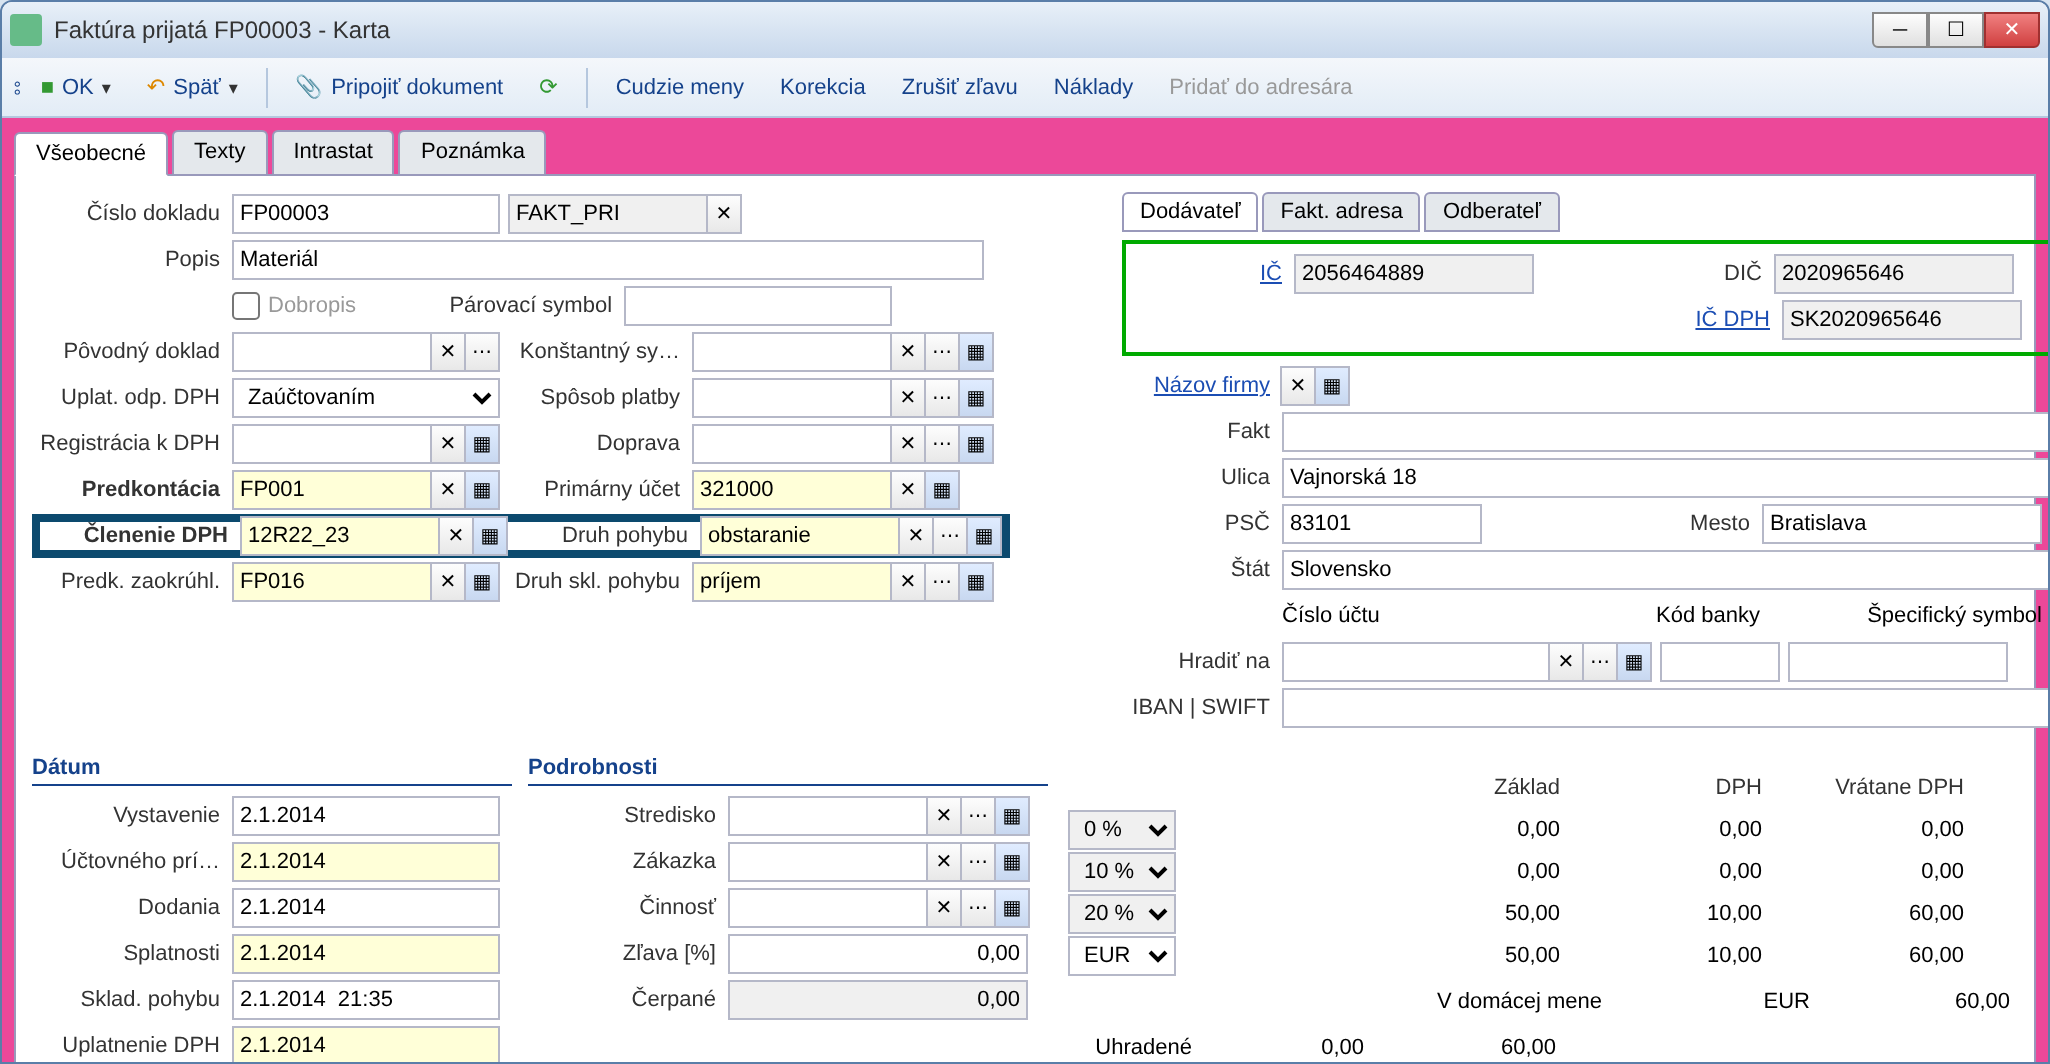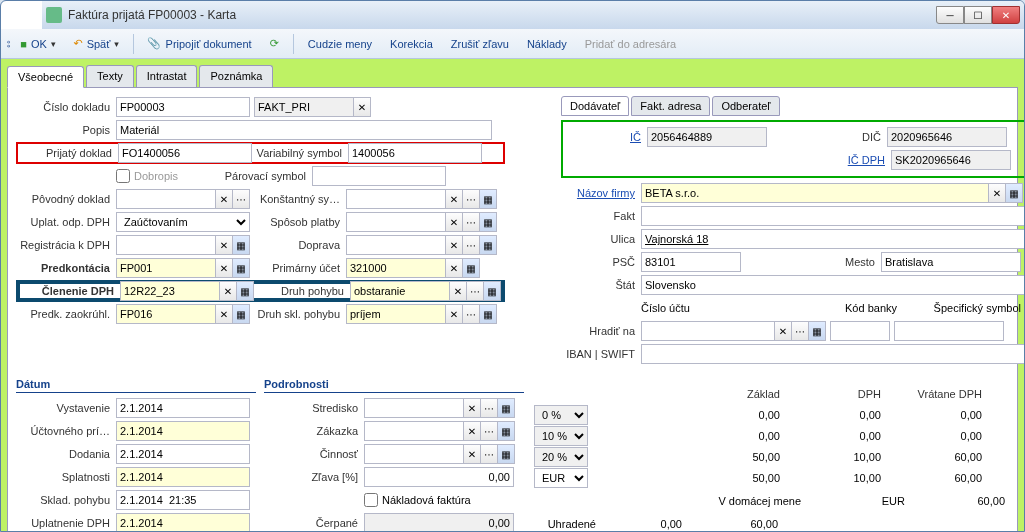--- a/index.html
+++ b/index.html
@@ -1,30 +1,30 @@
 <!DOCTYPE html>
 <html><head>
 <meta charset="utf-8">
 <style>
 * { box-sizing: border-box; margin: 0; padding: 0; font-family: "Segoe UI", Tahoma, sans-serif; font-size: 11px; }
 body { background: #d8e4f0; width: 1025px; height: 532px; overflow: hidden; }
 .window { width: 1025px; height: 532px; background: #fff; border: 1px solid #5a7ea8; border-radius: 6px 6px 0 0; overflow: hidden; display: flex; flex-direction: column; }
-.titlebar { background: linear-gradient(#e8f0f8, #c8d8ec); height: 28px; display: flex; align-items: center; padding: 0 4px; position: relative; margin-left: 41px; }
+.titlebar { background: linear-gradient(#e8f0f8, #c8d8ec); height: 28px; display: flex; align-items: center; padding: 0 4px; position: relative; }
 .title-icon { width: 16px; height: 16px; margin-right: 6px; background: #6b8; border-radius: 2px; }
 .title-text { flex: 1; color: #333; font-size: 12px; }
 .win-btns { display: flex; gap: 0; }
 .win-btn { width: 28px; height: 18px; border: 1px solid #888; background: linear-gradient(#fdfdfd,#e0e0e0); display: flex; align-items: center; justify-content: center; font-family: Arial; font-size: 10px; cursor: pointer; }
 .win-btn.close { background: linear-gradient(#f08080,#d04040); color: #fff; border-color: #a03030; }
 .win-btn.min { border-radius: 0 0 0 3px; }
 .win-btn.close { border-radius: 0 0 3px 0; }
 .toolbar { background: linear-gradient(#f4f7fb,#e2ecf6); height: 30px; display: flex; align-items: center; padding: 0 6px; gap: 2px; border-bottom: 1px solid #b5c7de; }
 .tb-btn { padding: 3px 8px; display: flex; align-items: center; gap: 4px; color: #15428b; cursor: pointer; border-radius: 3px; }
 .tb-sep { width: 1px; height: 20px; background: #b5c7de; margin: 0 4px; }
 .tb-btn .chev { font-size: 9px; color: #333; }
-.content { flex: 1; background: #bef264; padding: 6px; overflow: hidden; }
+.content { flex: 1; background: #ec4899; padding: 6px; overflow: hidden; }
 .tabs { display: flex; border-bottom: 1px solid #99b; }
 .tab { padding: 4px 10px; background: #e4e8ec; border: 1px solid #99b; border-bottom: none; margin-right: 2px; border-radius: 3px 3px 0 0; cursor: pointer; }
 .tab.active { background: #fff; position: relative; top: 1px; border-bottom: 1px solid #fff; }
 .panel { background: #fff; border: 1px solid #99b; border-top: none; padding: 8px; height: 450px; position: relative; }
 .cols { display: flex; gap: 8px; }
 .lcol { width: 500px; }
 .rcol { flex: 1; margin-left: 48px; }
 .row { display: flex; align-items: center; height: 22px; margin-bottom: 1px; }
 .lbl { width: 100px; text-align: right; padding-right: 6px; color: #333; }
 .lbl.bold { font-weight: bold; }
@@ -117,26 +117,20 @@
             <div class="lbl">Číslo dokladu</div>
             <input class="inp md" value="FP00003" style="">
             <span style="width:4px"></span>
             <input class="inp gray sm" value="FAKT_PRI" style="">
             <div class="btn-x">✕</div>
           </div>
           <div class="row">
             <div class="lbl">Popis</div>
             <input class="inp" style="width: 376px;" value="Materiál">
           </div>
-          <div class="row hbox">
-            <div class="lbl">Prijatý doklad</div>
-            <input class="inp md" value="FO1400056" style="">
-            <div class="lbl2">Variabilný symbol</div>
-            <input class="inp md" value="1400056" style="">
-          </div>
           <div class="row">
             <div class="lbl"></div>
             <input type="checkbox" class="chk" style="">
             <span style="margin-left:4px;color:#999">Dobropis</span>
             <div class="lbl2" style="margin-left:38px">Párovací symbol</div>
             <input class="inp md" style="">
           </div>
           <div class="row">
             <div class="lbl">Pôvodný doklad</div>
             <input class="inp sm" style="">
@@ -216,47 +210,46 @@
               <input class="inp gray" style="width: 120px;" value="2020965646">
             </div>
             <div class="row">
               <div style="width:204px"></div>
               <div class="lbl link" style="width:120px">IČ DPH</div>
               <input class="inp gray" style="width: 120px;" value="SK2020965646">
             </div>
           </div>
           <div class="row">
             <div class="lbl link" style="width:80px">Názov firmy</div>
-            <input class="inp yellow" style="width: 348px;" value="BETA s.r.o.">
               <div class="btn-x">✕</div>
               <div class="btn-more">▦</div>
           </div>
           <div class="row">
               <div class="lbl" style="width:80px">Fakt</div>
               <input class="inp" style="width: 384px;">
             </div>
           <div class="row">
               <div class="lbl" style="width:80px">Ulica</div>
-              <input class="inp" style="width: 384px; text-decoration: underline;" value="Vajnorská 18">
+              <input class="inp" style="width: 384px;" value="Vajnorská 18">
             </div>
           <div class="row">
             <div class="lbl" style="width:80px">PSČ</div>
             <input class="inp" style="width: 100px;" value="83101">
             <div class="lbl" style="width:140px">Mesto</div>
             <input class="inp" style="width: 140px;" value="Bratislava">
           </div>
           <div class="row">
               <div class="lbl" style="width:80px">Štát</div>
               <input class="inp" style="width: 419px;" value="Slovensko">
               <div class="btn-x">✕</div>
             </div>
           <div class="row">
             <div style="width:80px"></div>
             <div style="width:170px;text-align:left;padding-right:4px">Číslo účtu</div>
-            <div style="width:90px;text-align:right;padding-right:4px">Kód banky</div>
+            <div style="width:90px;text-align:center;padding-right:4px">Kód banky</div>
             <div style="width:120px;text-align:right">Špecifický symbol</div>
           </div>
           <div class="row">
             <div class="lbl" style="width:80px">Hradiť na</div>
             <input class="inp" style="width: 134px;">
               <div class="btn-x">✕</div>
               <div class="btn-dots">⋯</div>
               <div class="btn-more">▦</div>
             <input class="inp" style="width: 60px; margin-left: 4px;">
             <input class="inp" style="width: 110px; margin-left: 4px;">
@@ -317,25 +310,20 @@
           <div class="row">
               <div class="lbl">Činnosť</div>
               <input class="inp sm" style="">
               <div class="btn-x">✕</div>
               <div class="btn-dots">⋯</div>
               <div class="btn-more">▦</div>
             </div>
           <div class="row">
               <div class="lbl">Zľava [%]</div>
               <input class="inp num" style="width: 150px;" value="0,00">
-            </div>
-          <div class="row">
-              <div class="lbl"></div>
-              <input type="checkbox" class="chk" style="">
-              <span style="margin-left:4px">Nákladová faktúra</span>
             </div>
           <div class="row">
               <div class="lbl">Čerpané</div>
               <input class="inp gray num" style="width: 150px;" value="0,00">
             </div>
 
         </div>
 
         <div style="flex:1">
           <div class="section-h" style="border:none;display:flex">

